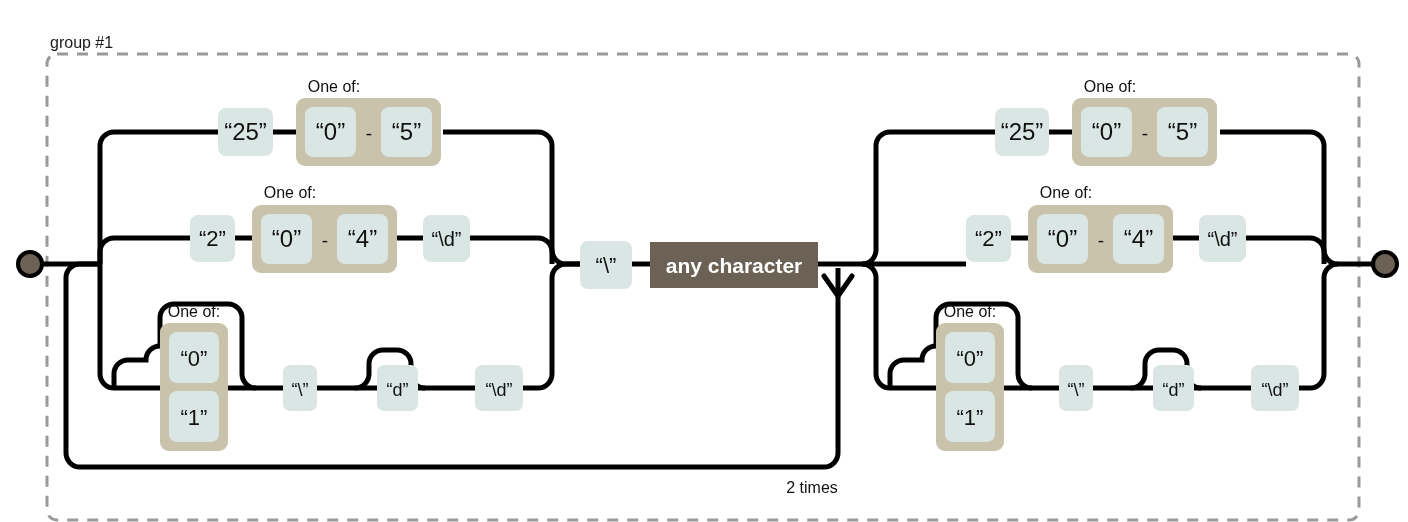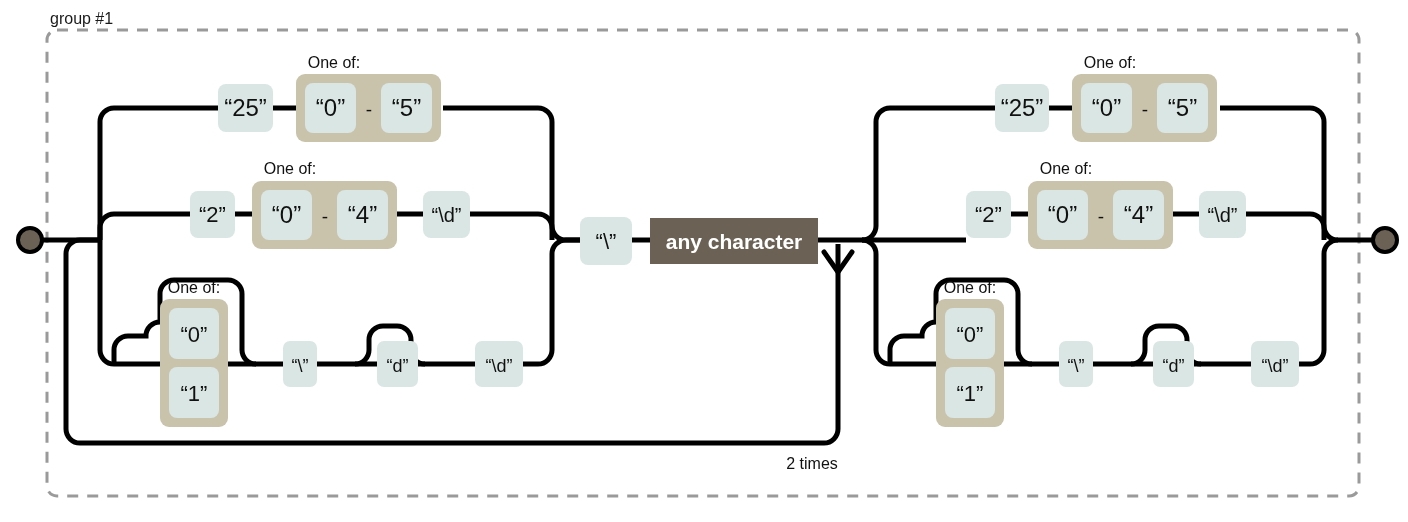--- a/index.html
+++ b/index.html
@@ -1,17 +1,17 @@
 <!DOCTYPE html>
 <html><head>
 <meta charset="utf-8">
 <style>
   html,body{margin:0;padding:0;background:#ffffff;}
   body{width:1408px;height:522px;overflow:hidden;font-family:"Liberation Sans",sans-serif;}
-  #stage{position:relative;width:1408px;height:436px;}
+  #stage{position:relative;width:1408px;height:436px;margin-top:24px;}
   svg{position:absolute;left:0;top:0;}
   .lbl{font-family:"Liberation Sans",sans-serif;}
 </style>
 </head>
 <body>
 
 <div id="stage">
 <svg width="1408" height="522" viewBox="0 0 1408 522" xmlns="http://www.w3.org/2000/svg">
 
   <rect x="47" y="30" width="1312" height="466" rx="10" ry="10" fill="none" stroke="#9a9a9a" stroke-width="3" stroke-dasharray="11,9"></rect>

